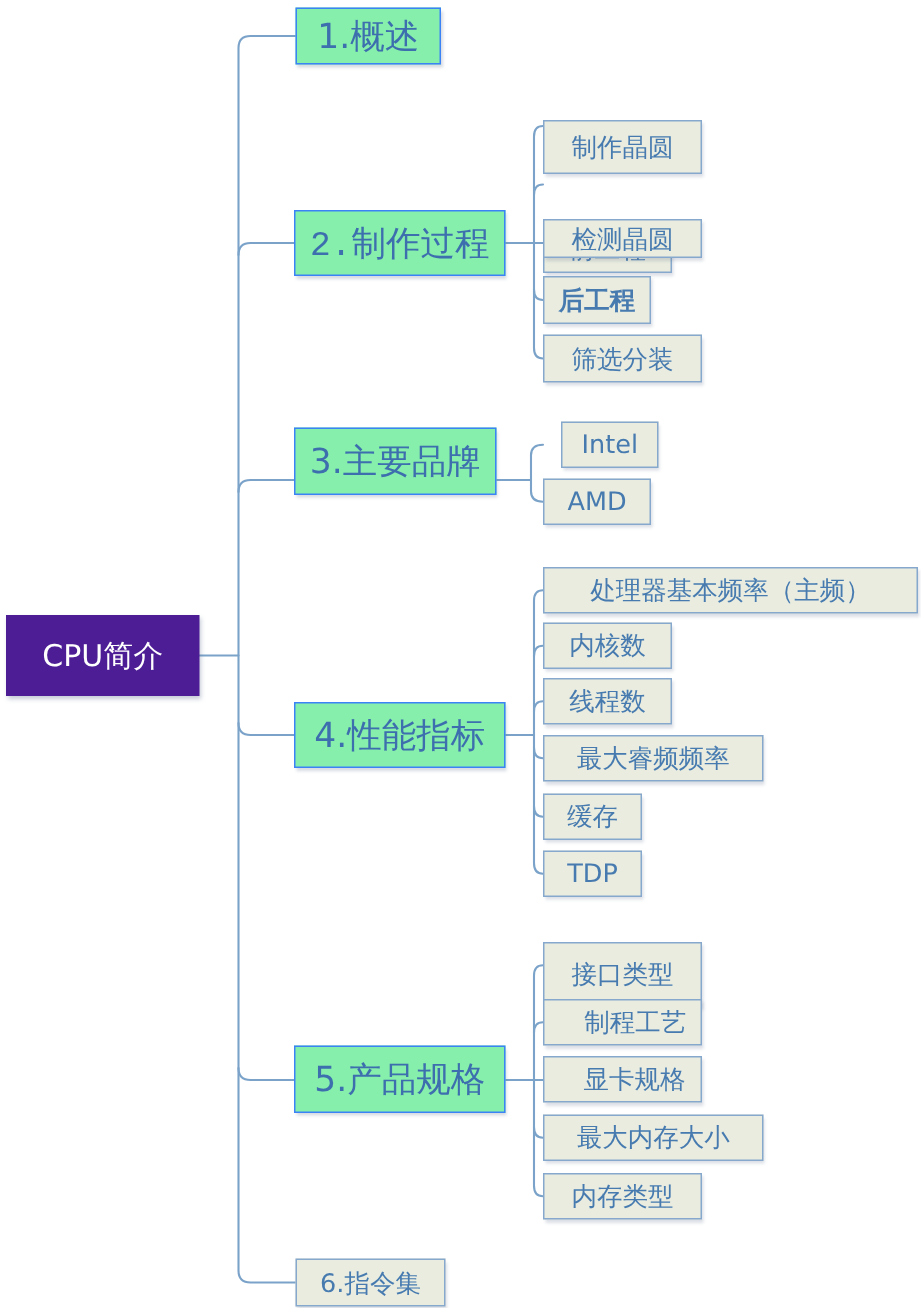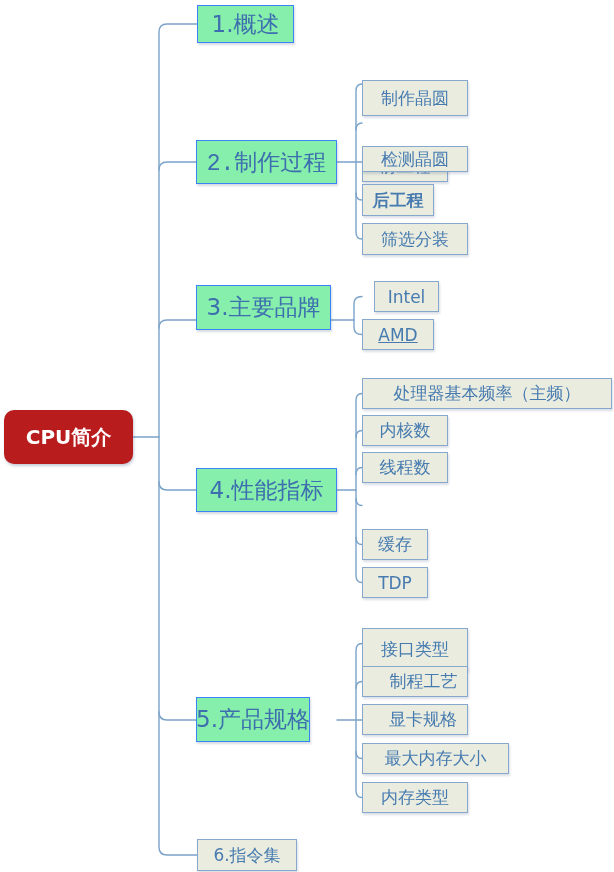--- a/index.html
+++ b/index.html
@@ -22,26 +22,25 @@
   .node {
     position: absolute;
     box-sizing: border-box;
     display: flex;
     align-items: center;
     justify-content: center;
     white-space: nowrap;
     cursor: default;
   }
   .root {
-    background: #b91c1c;
+    background: #4c1d95;
     color: #ffffff;
-    font-weight: bold;
+    font-weight: normal;
     font-size: 20px;
     box-shadow: 1px 2px 3px rgba(90,110,140,0.35);
-    border-radius: 10px;
   }
   .branch {
     background: #86efac;
     border: 1px solid #3b82f6;
     color: #3d6fae;
     font-size: 23px;
     box-shadow: 1px 2px 2px rgba(90,110,140,0.25);
   }
   .leaf {
     background: #e9ecdf;
@@ -82,35 +81,36 @@
       <path d="M356,751.5 Q356,758.5 362,758.5"></path>
     </g>
   </svg>
 
   <div class="node root" style="left:4px; top:410px; width:129px; height:54px;">CPU简介</div>
 
   <div class="node branch" style="left:197px; top:5px; width:97px; height:38px;">1.概述</div>
   <div class="node branch" style="left:196px; top:140px; width:141px; height:44px;font-family:Liberation Mono, monospace;">2.制作过程</div>
   <div class="node branch" style="left:196px; top:285px; width:135px; height:45px;">3.主要品牌</div>
   <div class="node branch" style="left:196px; top:468px; width:141px; height:44px;">4.性能指标</div>
-  <div class="node branch" style="left:196px; top:697px; width:114px; height:45px;">5.产品规格</div>
+  <div class="node branch" style="left:196px; top:697px; width:141px; height:45px;">5.产品规格</div>
   <div class="node leaf" style="left:197px; top:839px; width:100px; height:32px;">6.指令集</div>
 
   <div class="node leaf" style="left:362px; top:80px; width:106px; height:36px;">制作晶圆</div>
   <div class="node leaf" style="left:362px; top:107px; width:86px; height:32px;margin-top:43px;">前工程</div>
   <div class="node leaf" style="left:362px; top:146px; width:106px; height:26px;">检测晶圆</div>
   <div class="node leaf" style="left:362px; top:184px; width:72px; height:32px;font-weight:bold;">后工程</div>
   <div class="node leaf" style="left:362px; top:223px; width:106px; height:32px;">筛选分装</div>
 
   <div class="node leaf" style="left:362px; top:281px; width:65px; height:31px;margin-left:12px;">Intel</div>
-  <div class="node leaf" style="left:362px; top:319px; width:72px; height:31px;text-decoration:underline;">AMD</div>
+  <div class="node leaf" style="left:362px; top:319px; width:72px; height:31px;">AMD</div>
 
   <div class="node leaf" style="left:362px; top:378px; width:250px; height:31px;">处理器基本频率（主频）</div>
   <div class="node leaf" style="left:362px; top:452px; width:86px; height:31px;">线程数</div>
   <div class="node leaf" style="left:362px; top:415px; width:86px; height:31px;">内核数</div>
+  <div class="node leaf" style="left:362px; top:490px; width:147px; height:31px;">最大睿频频率</div>
   <div class="node leaf" style="left:362px; top:529px; width:66px; height:31px;">缓存</div>
   <div class="node leaf" style="left:362px; top:567px; width:66px; height:31px;">TDP</div>
 
   <div class="node leaf" style="left:362px; top:628px; width:106px; height:43px;">接口类型</div>
   <div class="node leaf" style="left:362px; top:666px; width:106px; height:31px;padding-left:17px;">制程工艺</div>
   <div class="node leaf" style="left:362px; top:704px; width:106px; height:31px;padding-left:16px;">显卡规格</div>
   <div class="node leaf" style="left:362px; top:743px; width:147px; height:31px;">最大内存大小</div>
   <div class="node leaf" style="left:362px; top:782px; width:106px; height:31px;">内存类型</div>
 
 </div>

